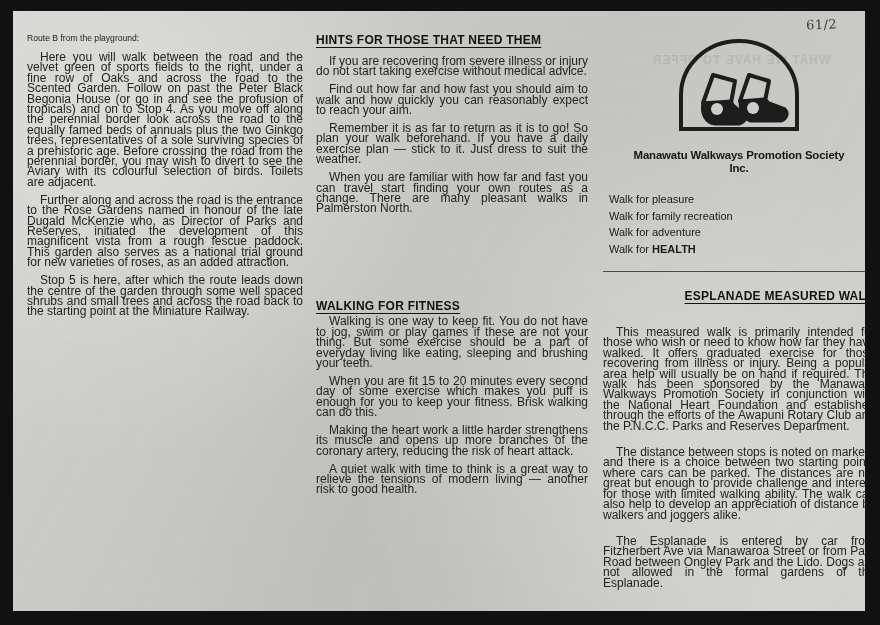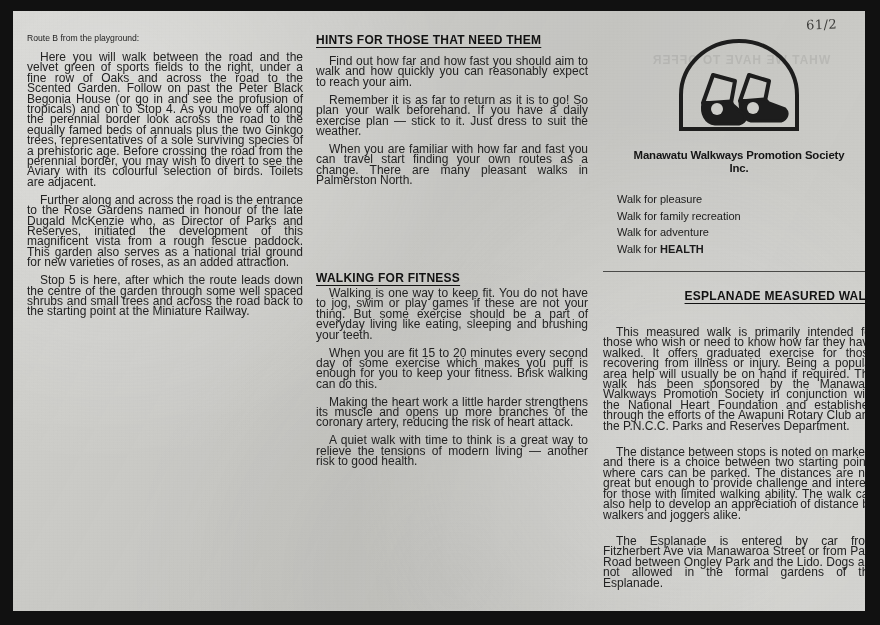--- a/index.html
+++ b/index.html
@@ -139,21 +139,21 @@
     line-height: 13px;
     color: #151515;
     text-align: center;
     margin: 16px 0 16px 0;
     letter-spacing: -0.15px;
   }
   .org-name .inc { display: block; }
 
   .walk-list {
     list-style: none;
-    margin: 0 0 14px 12px;
+    margin: 0 0 14px 4px;
     padding: 0 0 0 2px;
   }
   .walk-list li {
     font-family: "Liberation Sans", sans-serif;
     font-size: 11px;
     line-height: 16.5px;
     color: #1b1b1b;
   }
   .walk-list li b { font-weight: bold; }
 
@@ -194,20 +194,21 @@
 
       <div class="col" id="col-left">
         <p class="lead-line">Route B from the playground:</p>
         <p class="body-text">Here you will walk between the road and the velvet green of sports fields to the right, under a fine row of Oaks and across the road to the Scented Garden. Follow on past the Peter Black Begonia House (or go in and see the profusion of tropicals) and on to Stop 4. As you move off along the perennial border look across the road to the equally famed beds of annuals plus the two Ginkgo trees, representatives of a sole surviving species of a prehistoric age. Before crossing the road from the perennial border, you may wish to divert to see the Aviary with its colourful selection of birds. Toilets are adjacent.</p>
         <p class="body-text">Further along and across the road is the entrance to the Rose Gardens named in honour of the late Dugald McKenzie who, as Director of Parks and Reserves, initiated the development of this magnificent vista from a rough fescue paddock. This garden also serves as a national trial ground for new varieties of roses, as an added attraction.</p>
         <p class="body-text">Stop 5 is here, after which the route leads down the centre of the garden through some well spaced shrubs and small trees and across the road back to the starting point at the Miniature Railway.</p>
       </div>
 
       <div class="col" id="col-mid">
         <h2 class="section-head">HINTS FOR THOSE THAT NEED THEM</h2>
+        <p class="body-text">If you are recovering from severe illness or injury do not start taking exercise without medical advice.</p>
         <p class="body-text">Find out how far and how fast you should aim to walk and how quickly you can reasonably expect to reach your aim.</p>
         <p class="body-text">Remember it is as far to return as it is to go! So plan your walk beforehand. If you have a daily exercise plan — stick to it. Just dress to suit the weather.</p>
         <p class="body-text">When you are familiar with how far and fast you can travel start finding your own routes as a change. There are many pleasant walks in Palmerston North.</p>
 
         <div style="height:78px"></div>
 
         <h2 class="section-head" style="margin-bottom:3px">WALKING FOR FITNESS</h2>
         <p class="body-text">Walking is one way to keep fit. You do not have to jog, swim or play games if these are not your thing. But some exercise should be a part of everyday living like eating, sleeping and brushing your teeth.</p>
         <p class="body-text">When you are fit 15 to 20 minutes every second day of some exercise which makes you puff is enough for you to keep your fitness. Brisk walking can do this.</p>
         <p class="body-text">Making the heart work a little harder strengthens its muscle and opens up more branches of the coronary artery, reducing the risk of heart attack.</p>

